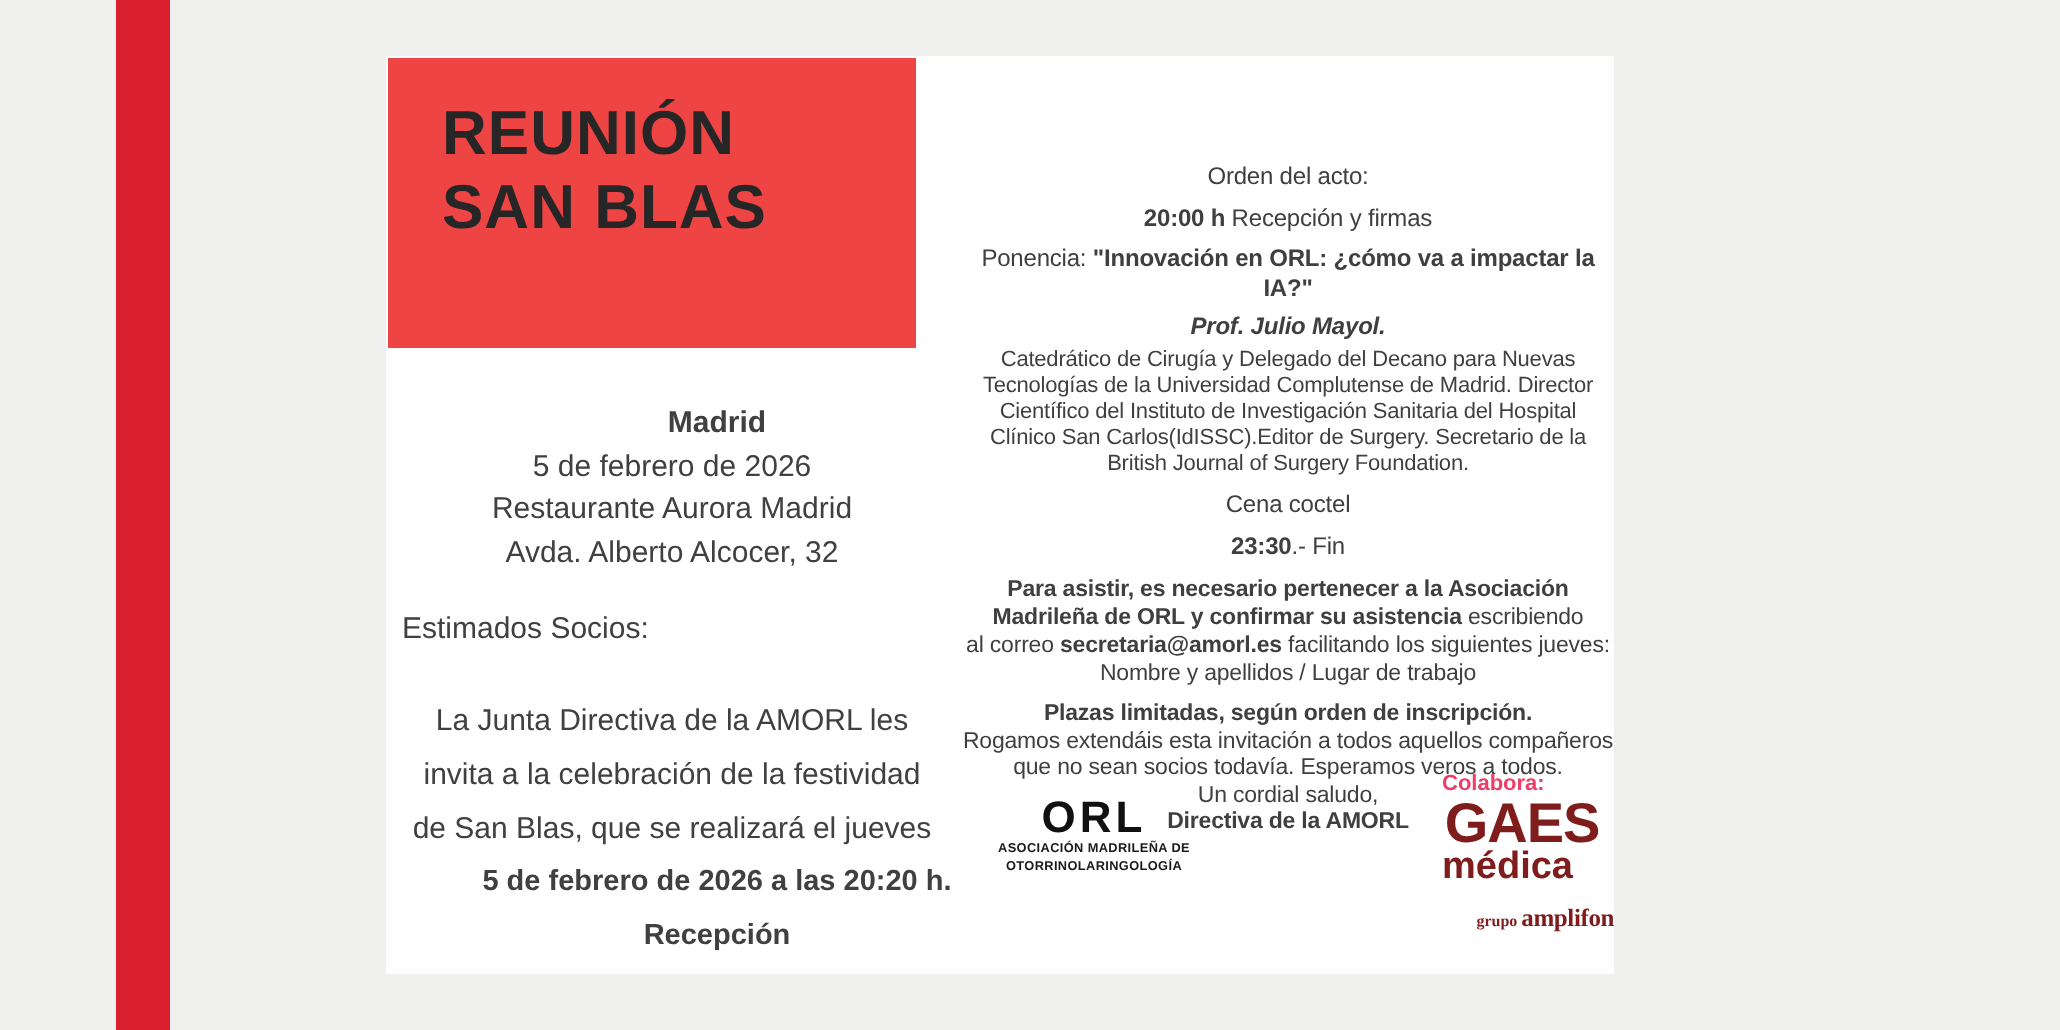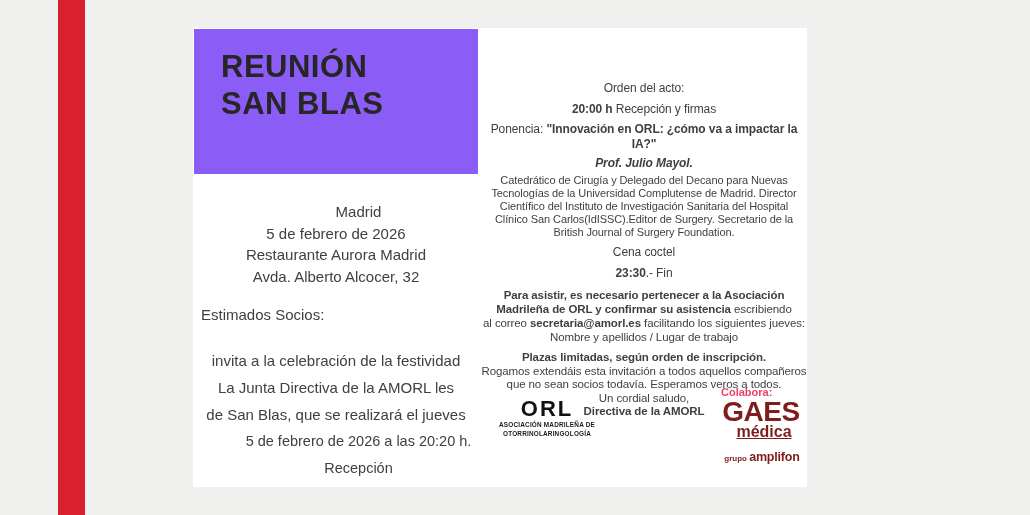--- a/index.html
+++ b/index.html
@@ -26,22 +26,22 @@
     position: absolute;
     left: 193px; top: 28px;
     width: 614px; height: 459px;
     background: #ffffff;
   }
 
   
   .banner {
     position: absolute;
     left: 1px; top: 1px;
-    width: 284px; height: 145px;
-    background: #8b5cf6;
+    width: 264px; height: 145px;
+    background: #ef4444;
     padding: 19px 0 0 27px;
   }
   .banner .t {
     font-size: 31px;
     font-weight: 700;
     line-height: 37px;
     letter-spacing: 0.5px;
     color: #262626;
   }
   .banner .t.white { color: #ffffff; }
@@ -64,21 +64,21 @@
     padding-left: 7px;
     text-align: left;
   }
   .invitation {
     margin-top: 24px;
     text-align: center;
     line-height: 27px;
   }
   .invitation .last { font-size: 14.5px; }
 
-  .b { font-weight: normal; padding-left: 45px; }
+  .b { font-weight: bold; padding-left: 45px; }
 
   
   .rightcol {
     position: absolute;
     left: 288px; top: 0;
     width: 326px;
     text-align: center;
     font-size: 12px;
     color: #3f3f3f;
     letter-spacing: -0.1px;
@@ -152,28 +152,27 @@
     text-align: center;
     color: #7f1d1d;
     line-height: 1;
   }
   .gaes-name {
     font-size: 28px;
     font-weight: 900;
     letter-spacing: -0.5px;
   }
   .gaes-sub {
-    font-size: 16px;
+    font-size: 19px;
     font-weight: 700;
     margin-top: -2px;
-    text-align: center;
+    text-align: left;
     padding-left: 6px;
-    text-decoration: underline;
-  }
-  .gaes-group { margin-top: 8px; text-align: center; padding-left: 2px; white-space: nowrap; }
+  }
+  .gaes-group { margin-top: 8px; text-align: right; padding-left: 2px; white-space: nowrap; font-family: Liberation Serif, serif; }
   .gaes-group .small { font-size: 8px; font-weight: 700; }
   .gaes-group .big { font-size: 12.5px; font-weight: 800; letter-spacing: -0.2px; }
 </style>
 </head>
 <body>
 
 <div class="stage">
 
   <div class="stripe"></div>
 
@@ -186,22 +185,22 @@
 
     <div class="leftcol">
       <div class="event-block">
         <div class="b">Madrid</div>
         <div>5 de febrero de 2026</div>
         <div>Restaurante Aurora Madrid</div>
         <div>Avda. Alberto Alcocer, 32</div>
       </div>
       <div class="greeting">Estimados Socios:</div>
       <div class="invitation">
+        <div>La Junta Directiva de la AMORL les</div>
         <div>invita a la celebración de la festividad</div>
-        <div>La Junta Directiva de la AMORL les</div>
         <div>de San Blas, que se realizará el jueves</div>
         <div class="b last">5 de febrero de 2026 a las 20:20 h. Recepción</div>
       </div>
     </div>
 
     <div class="rightcol">
       <div class="agenda-heading">Orden del acto:</div>
 
       <div class="agenda-item">
         <b>20:00 h</b><span> Recepción y firmas</span>

